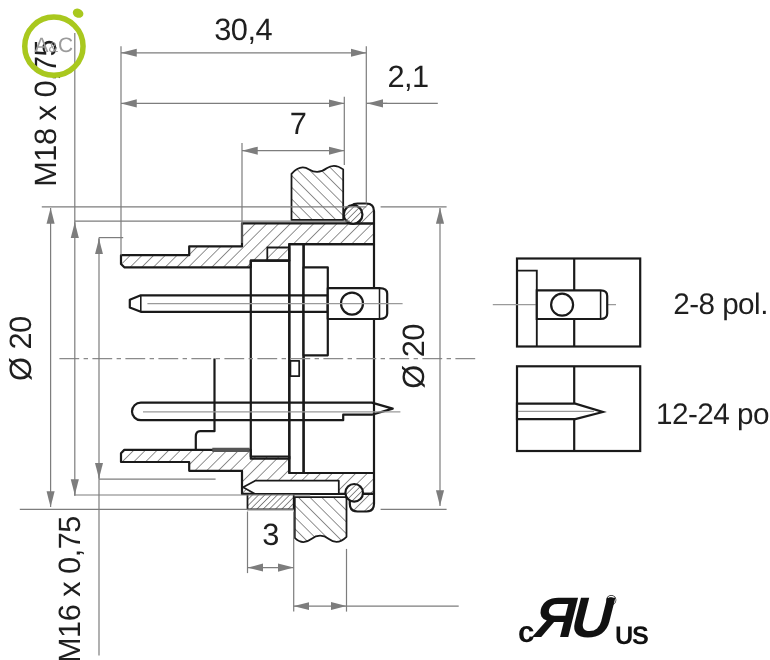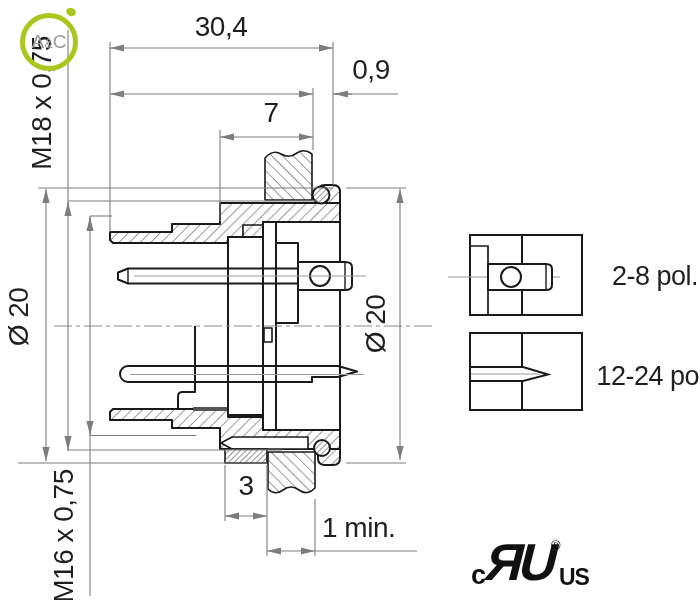--- a/index.html
+++ b/index.html
@@ -156,28 +156,27 @@
 
   <g stroke="#1a1a1a" stroke-width="2" fill="none">
     <rect x="470" y="333" width="112" height="77"></rect>
     <line x1="522" y1="333" x2="522" y2="410"></line>
     <path d="M470,367 L523,367 L548,374.5 L523,381 L470,381 Z" fill="#ffffff"></path>
     <line x1="471" y1="374" x2="540" y2="374" stroke="#9a9a9a" stroke-width="1.1"></line>
   </g>
 </svg>
 
 <div class="lbl" style="left:176px;top:13px;width:90px;">30,4</div>
-<div class="lbl" style="left:336px;top:56px;width:70px;">0,9</div>
+<div class="lbl" style="left:336px;top:56px;width:70px;">2,1</div>
 <div class="lbl" style="left:246px;top:99px;width:50px;">7</div>
 <div class="lbl rot" style="left:-38px;top:89px;width:160px;">M18 x 0,75</div>
 <div class="lbl rot" style="left:-21px;top:303px;width:80px;">Ø 20</div>
 <div class="lbl rot" style="left:-16px;top:522px;width:160px;">M16 x 0,75</div>
 <div class="lbl rot" style="left:336px;top:310px;width:80px;">Ø 20</div>
 <div class="lbl" style="left:221px;top:472px;width:50px;">3</div>
-<div class="lbl left-align" style="left:322px;top:514px;width:120px;">1 min.</div>
 <div class="lbl small" style="left:585px;top:263px;width:140px;">2-8 pol.</div>
 <div class="lbl small" style="left:574px;top:363px;width:160px;">12-24 pol.</div>
 
 <div class="ac-logo">
   <div class="ac-circle">
     <div class="ac-text">
       <span>A</span>
           <span class="ac-amp">&amp;</span>
           <span>C</span>
     </div>

